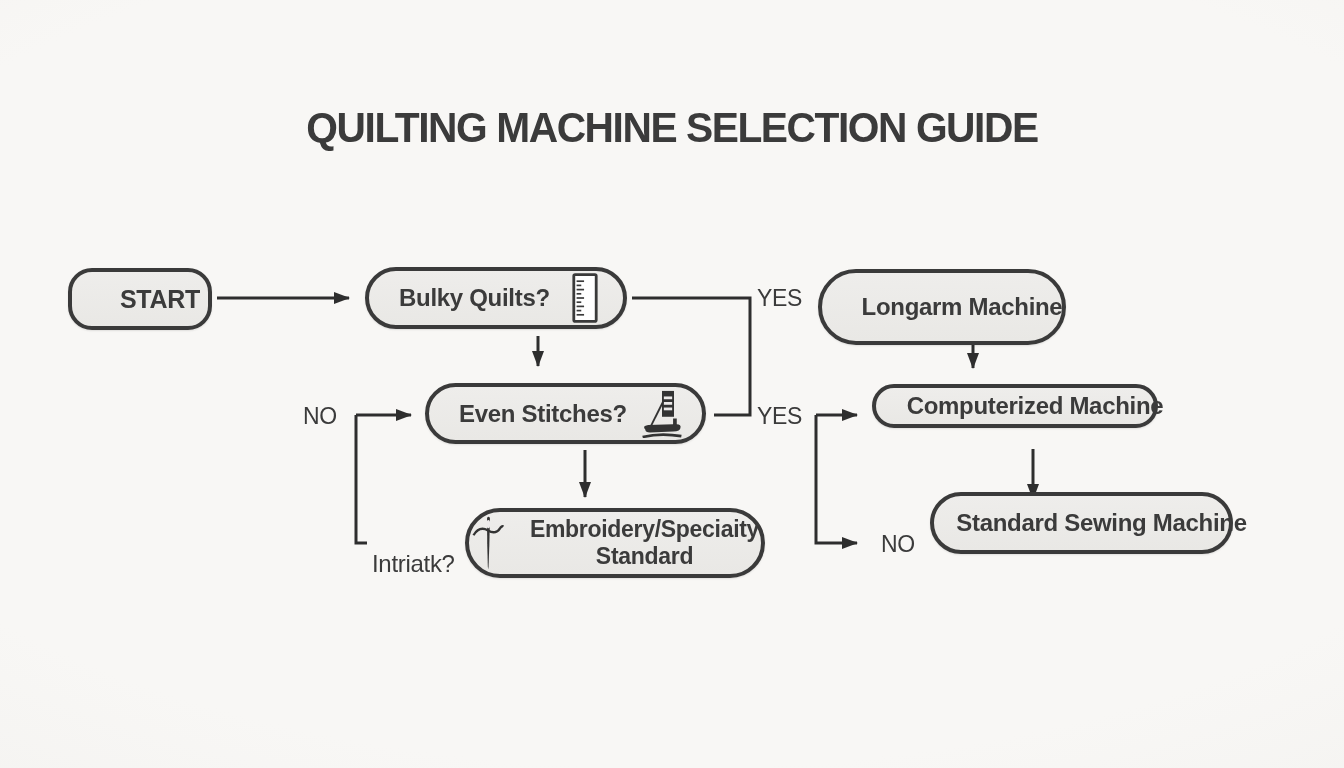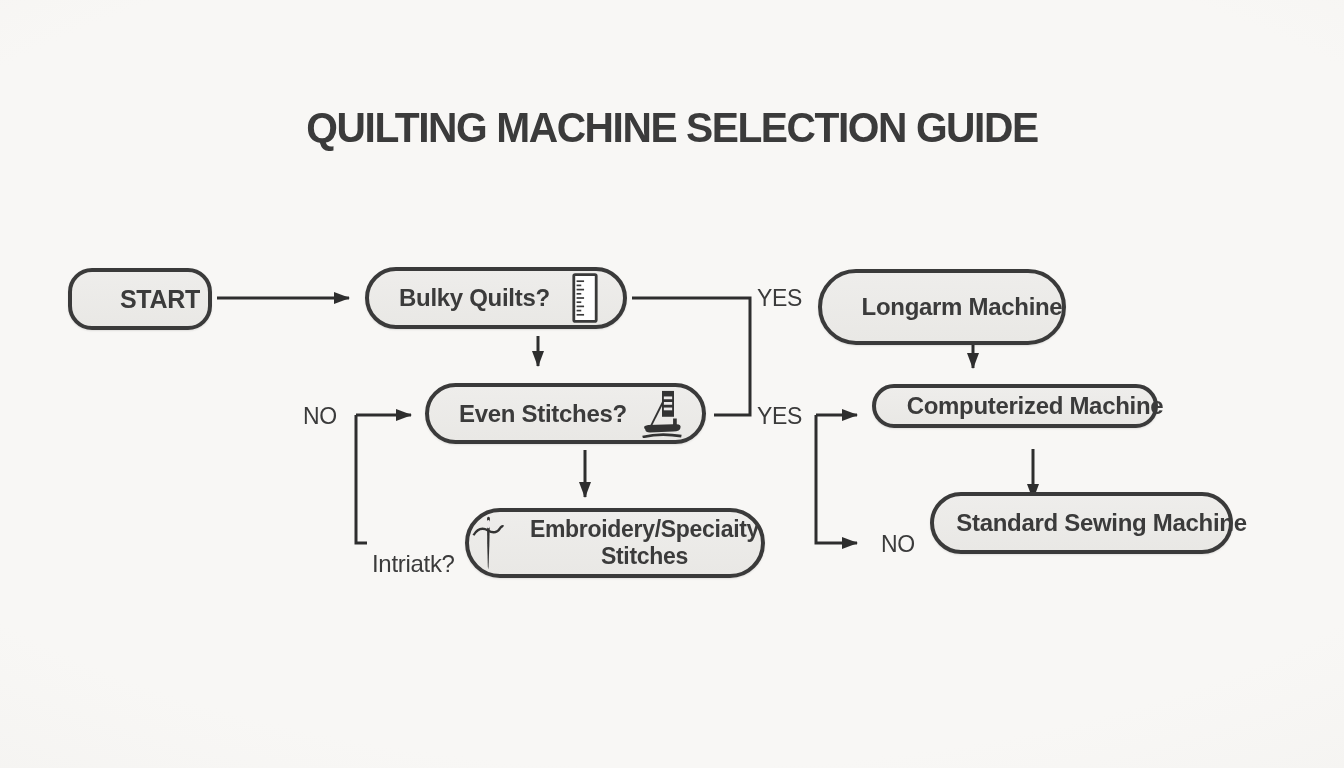--- a/index.html
+++ b/index.html
@@ -108,21 +108,21 @@
 <div class="node pill" style="left:465px;top:508px;width:300px;height:70px;padding:0 18px;gap:25px;">
   <span class="icon">
     <svg width="34" height="60" viewBox="0 0 34 62">
       <path d="M16 5 Q17.5 2.5 19 5 L18.4 32 L17.6 55 L17.2 58 L16.8 55 L16.2 32 Z" fill="#333333"></path>
       <ellipse cx="17.4" cy="11.5" rx="1.9" ry="4.2" fill="#eceaea"></ellipse>
       <path d="M2 23 Q8 13 17 18 Q25 23 30 15 Q31.5 13 33 14" stroke="#333333" stroke-width="2.4" fill="none"></path>
     </svg>
   </span>
   <span class="two-line">
     <span>Embroidery/Speciaity</span>
-    <span>Stitches</span>
+    <span>Standard</span>
   </span>
 </div>
 
 <div class="node pill" style="left:930px;top:492px;width:303px;height:62px;">
   <span class="txt">Standard Sewing Machine</span>
 </div>
 
 <div class="edge-label" style="left:757px;top:285px;">YES</div>
 <div class="edge-label" style="left:757px;top:403px;">YES</div>
 <div class="edge-label" style="left:303px;top:403px;">NO</div>

